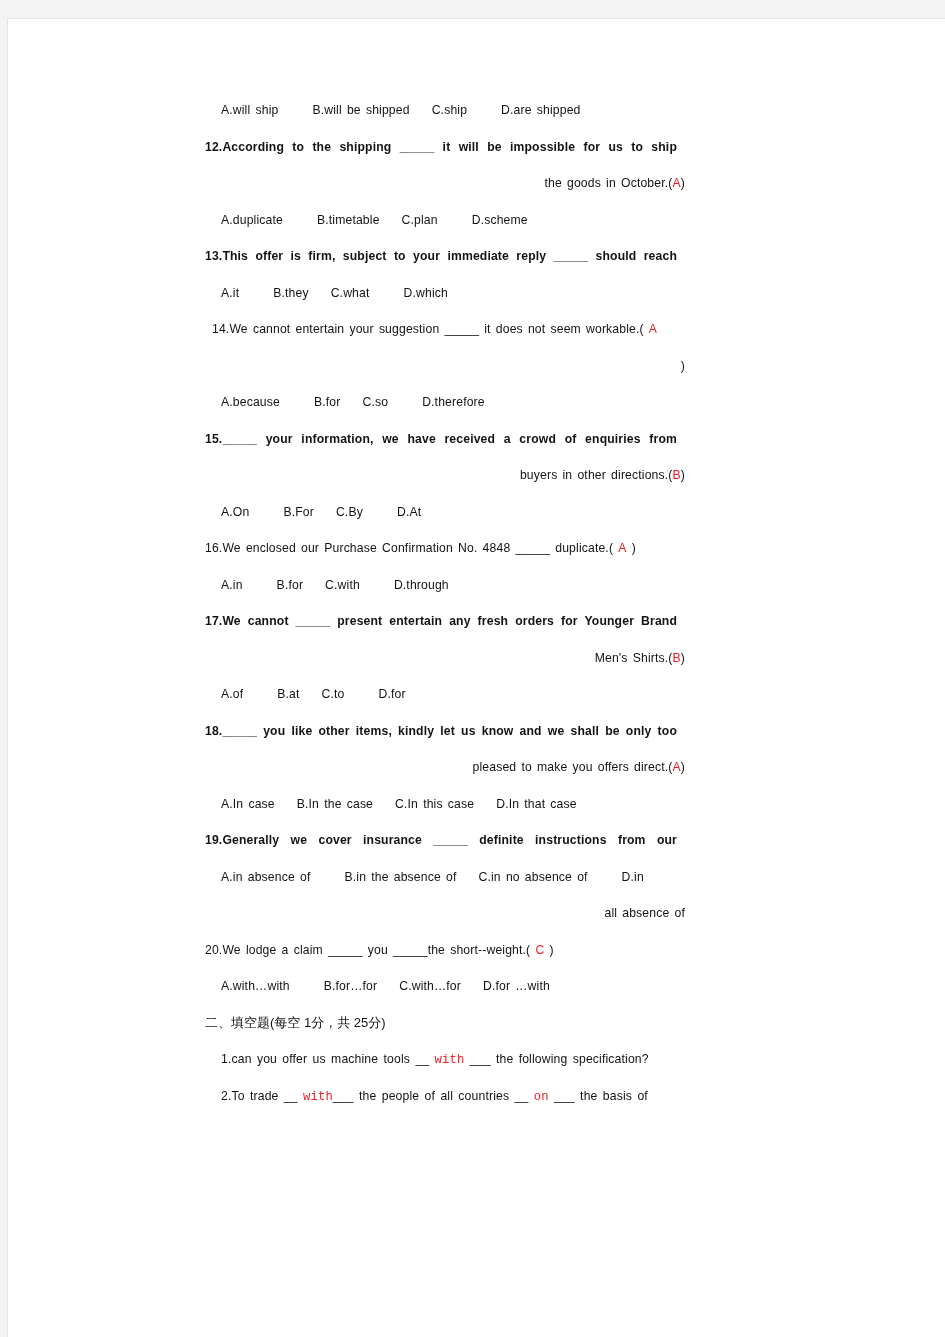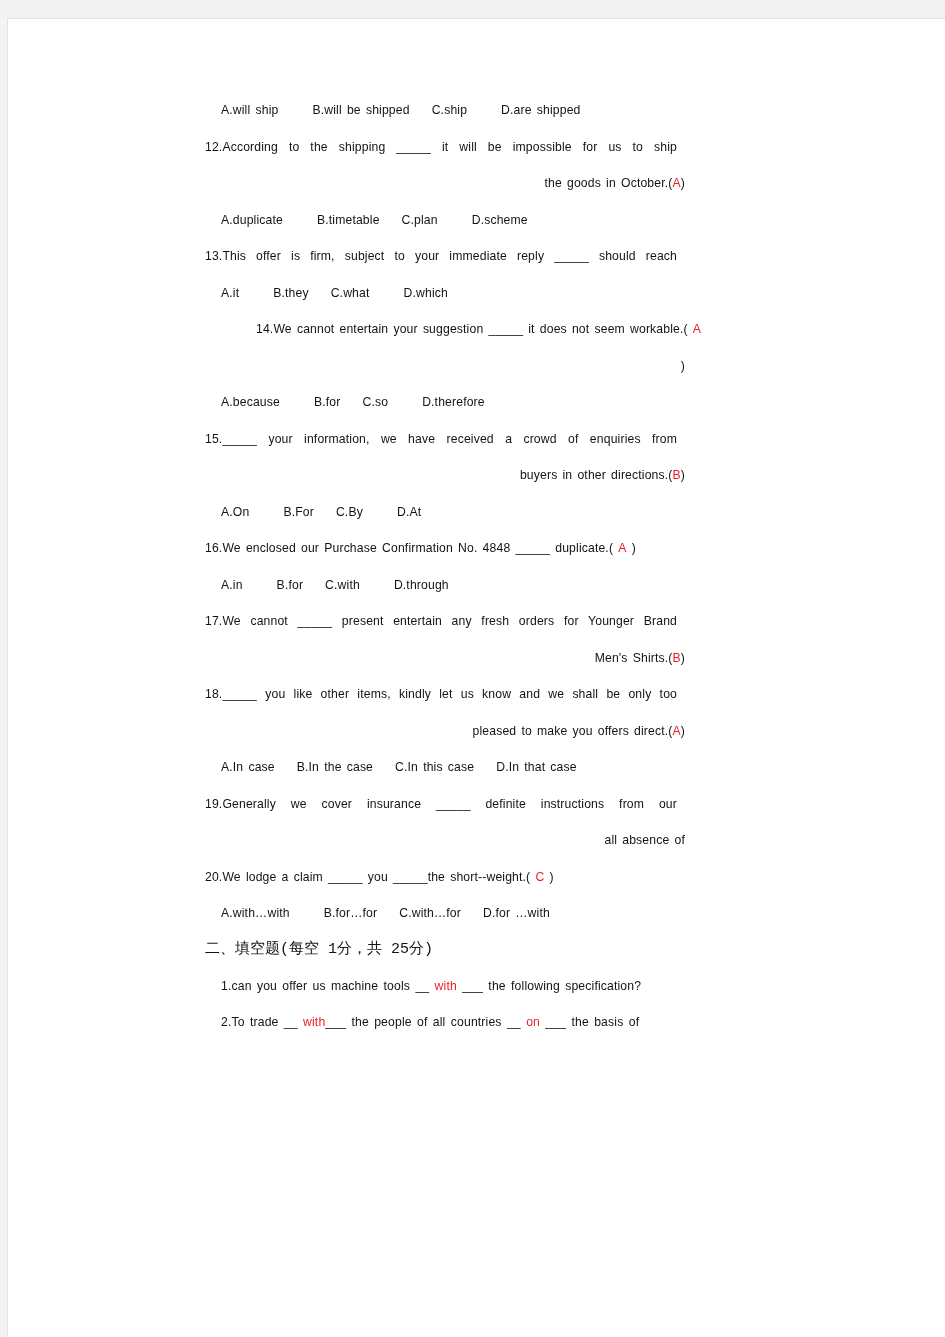--- a/index.html
+++ b/index.html
@@ -56,20 +56,21 @@
     line-height: 36.5px;
     white-space: nowrap;
     letter-spacing: 0.15px;
     word-spacing: 1.6px;
   }
   .line.just {
     white-space: normal;
     text-align: justify;
     text-align-last: justify;
     width: 472px;
+    font-weight: bold;
   }
   .q {            
     padding-left: 0px;
   }
   .q-ind {        
     padding-left: 7px;
   }
   .opts {         
     padding-left: 16px;
   }
@@ -77,24 +78,25 @@
   .opts span.gap3 { display: inline-block; width: 34px; }
   .cont {         
     padding-left: 0px;
     text-align: right;
   }
   .ans {
     color: #ef1b23;
   }
   .fill-ans {
     color: #ef1b23;
+    font-family: Liberation Mono, monospace;
   }
   .section-head {
-    font-family: Liberation Mono, monospace;
-    font-size: 15px;
+    font-family: Liberation Sans, sans-serif;
+    font-size: 13px;
     color: #131313;
     line-height: 36.5px;
     white-space: nowrap;
     padding-left: 0px;
   }
   .fill-line {
     font-size: 12.2px;
     color: #131313;
     line-height: 36px;
     white-space: nowrap;
@@ -122,47 +124,53 @@
     <div class="line cont"><span>the goods in October.(</span><span class="ans">A</span><span>)</span></div>
     <div class="line opts">
       <span>A.duplicate</span><span class="gap3"></span><span>B.timetable</span><span class="gap2"></span><span>C.plan</span><span class="gap3"></span><span>D.scheme</span>
     </div>
 
     <div class="line just q">13.This offer is firm, subject to your immediate reply _____ should reach</div>
     <div class="line opts">
       <span>A.it</span><span class="gap3"></span><span>B.they</span><span class="gap2"></span><span>C.what</span><span class="gap3"></span><span>D.which</span>
     </div>
 
-    <div class="line q-ind" style="white-space:nowrap;margin-left:44px;"><span>14.We cannot entertain your suggestion _____ it does not seem workable.(</span>&nbsp;<span class="ans">A</span></div>
+    <div class="line q-ind" style="white-space:nowrap;"><span>14.We cannot entertain your suggestion _____ it does not seem workable.(</span>&nbsp;<span class="ans">A</span></div>
     <div class="line cont">)</div>
     <div class="line opts">
       <span>A.because</span><span class="gap3"></span><span>B.for</span><span class="gap2"></span><span>C.so</span><span class="gap3"></span><span>D.therefore</span>
     </div>
 
     <div class="line just q">15._____ your information, we have received a crowd of enquiries from</div>
     <div class="line cont"><span>buyers in other directions.(</span><span class="ans">B</span><span>)</span></div>
     <div class="line opts">
       <span>A.On</span><span class="gap3"></span><span>B.For</span><span class="gap2"></span><span>C.By</span><span class="gap3"></span><span>D.At</span>
     </div>
 
     <div class="line q"><span>16.We enclosed our Purchase Confirmation No. 4848 _____ duplicate.(</span>&nbsp;<span class="ans">A</span>&nbsp;<span>)</span></div>
     <div class="line opts">
       <span>A.in</span><span class="gap3"></span><span>B.for</span><span class="gap2"></span><span>C.with</span><span class="gap3"></span><span>D.through</span>
     </div>
 
     <div class="line just q">17.We cannot _____ present entertain any fresh orders for Younger Brand</div>
     <div class="line cont"><span>Men's Shirts.(</span><span class="ans">B</span><span>)</span></div>
+    <div class="line opts">
+      <span>A.of</span><span class="gap3"></span><span>B.at</span><span class="gap2"></span><span>C.to</span><span class="gap3"></span><span>D.for</span>
+    </div>
 
     <div class="line just q">18._____ you like other items, kindly let us know and we shall be only too</div>
     <div class="line cont"><span>pleased to make you offers direct.(</span><span class="ans">A</span><span>)</span></div>
     <div class="line opts">
       <span>A.In case</span><span class="gap2"></span><span>B.In the case</span><span class="gap2"></span><span>C.In this case</span><span class="gap2"></span><span>D.In that case</span>
     </div>
 
     <div class="line just q">19.Generally we cover insurance _____ definite instructions from our</div>
+    <div class="line opts">
+      <span>A.in absence of</span><span class="gap3"></span><span>B.in the absence of</span><span class="gap2"></span><span>C.in no absence of</span><span class="gap3"></span><span>D.in</span>
+    </div>
     <div class="line cont">all absence of</div>
 
     <div class="line q"><span>20.We lodge a claim _____ you _____the short--weight.(</span>&nbsp;<span class="ans">C</span>&nbsp;<span>)</span></div>
     <div class="line opts">
       <span>A.with…with</span><span class="gap3"></span><span>B.for…for</span><span class="gap2"></span><span>C.with…for</span><span class="gap2"></span><span>D.for …with</span>
     </div>
 
     <div class="section-head">二、填空题(每空 1分，共 25分)</div>
 
     <div class="fill-line"><span>1.can you offer us machine tools __</span>&nbsp;<span class="fill-ans">with</span>&nbsp;<span>___ the following specification?</span></div>

